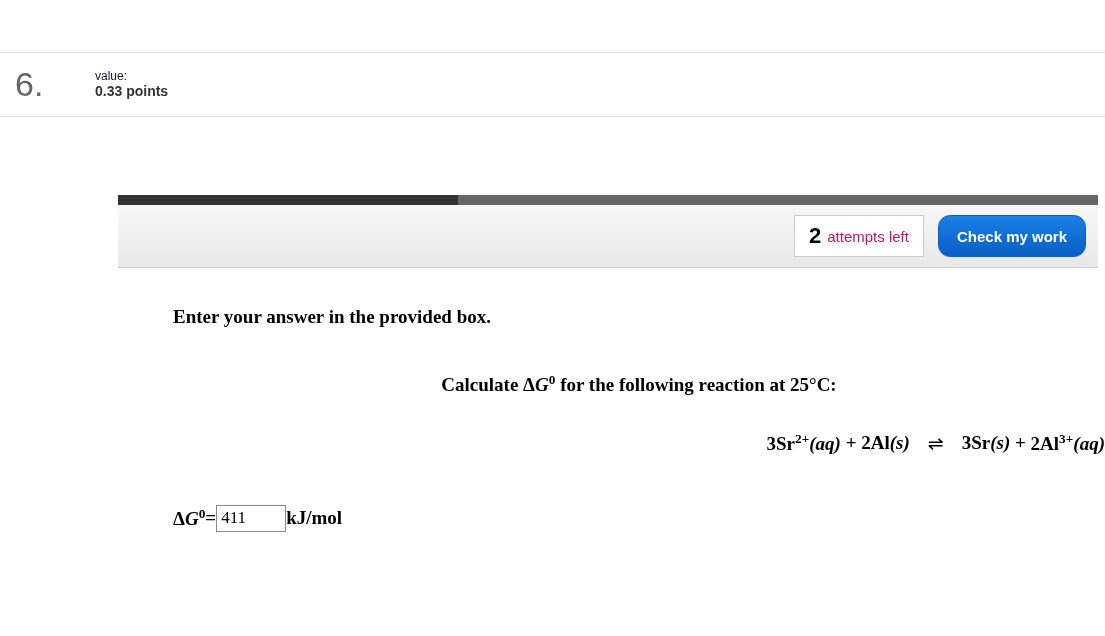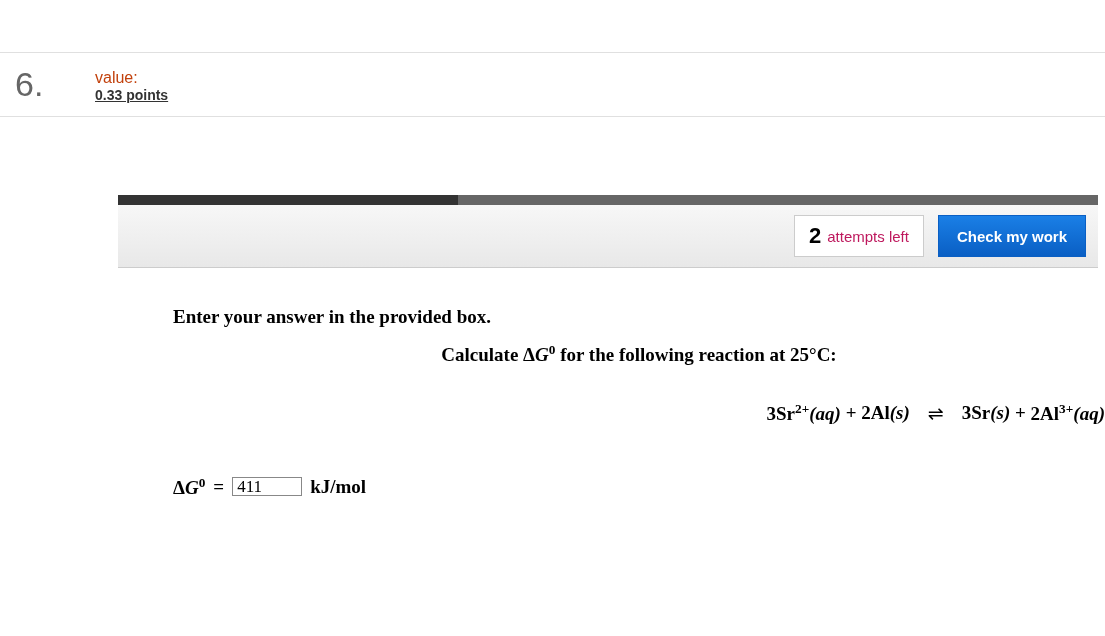--- a/index.html
+++ b/index.html
@@ -27,28 +27,27 @@
       font-size: 34px;
       color: #666;
       font-weight: 400;
       width: 85px;
       padding-left: 5px;
     }
     .value-block {
       padding-top: 4px;
     }
     .value-label {
-      font-size: 16px;
-      color: #c2410c;
+      font-size: 12px;
+      color: #0f172a;
     }
     .value-points {
       font-size: 14px;
       font-weight: bold;
       color: #333;
-      text-decoration: underline;
     }
     .content-wrapper {
       padding: 0 0 0 118px;
     }
     .accent-bar {
       position: relative;
       height: 10px;
       margin-top: 78px;
       background: #666;
       width: 980px;
@@ -89,55 +88,54 @@
       color: #be185d;
     }
     .check-btn {
       background: linear-gradient(#1a7fe6, #0a5fc4);
       border: 1px solid #0a5fc4;
       color: #fff;
       font-weight: bold;
       font-size: 15px;
       padding: 10px 18px;
       cursor: pointer;
-      border-radius: 0;
+      border-radius: 12px;
     }
     .question-body {
       padding: 38px 0 0 55px;
       font-family: 'Times New Roman', Times, serif;
       font-size: 19px;
       color: #000;
     }
     .instruction {
       font-weight: bold;
-      margin-bottom: 14px;
+      margin-bottom: 44px;
     }
     .calc-line {
       font-weight: bold;
       margin-bottom: 34px;
       text-align: center;
     }
     .reaction {
       font-weight: bold;
       text-align: right;
       margin-left: 120px;
       margin-bottom: 50px;
       white-space: nowrap;
     }
     .answer-line {
       font-weight: bold;
       display: flex;
       align-items: center;
-      gap: 8px;
     }
     .answer-input {
       font-family: 'Times New Roman', Times, serif;
       font-size: 17px;
       width: 70px;
-      height: 19px;
+      height: 27px;
       border: 1px solid #888;
       padding: 0 4px;
     }
     sup {
       font-size: 0.7em;
       vertical-align: super;
     }
     .ital { font-style: italic; }
     .arrow {
       font-weight: normal;

